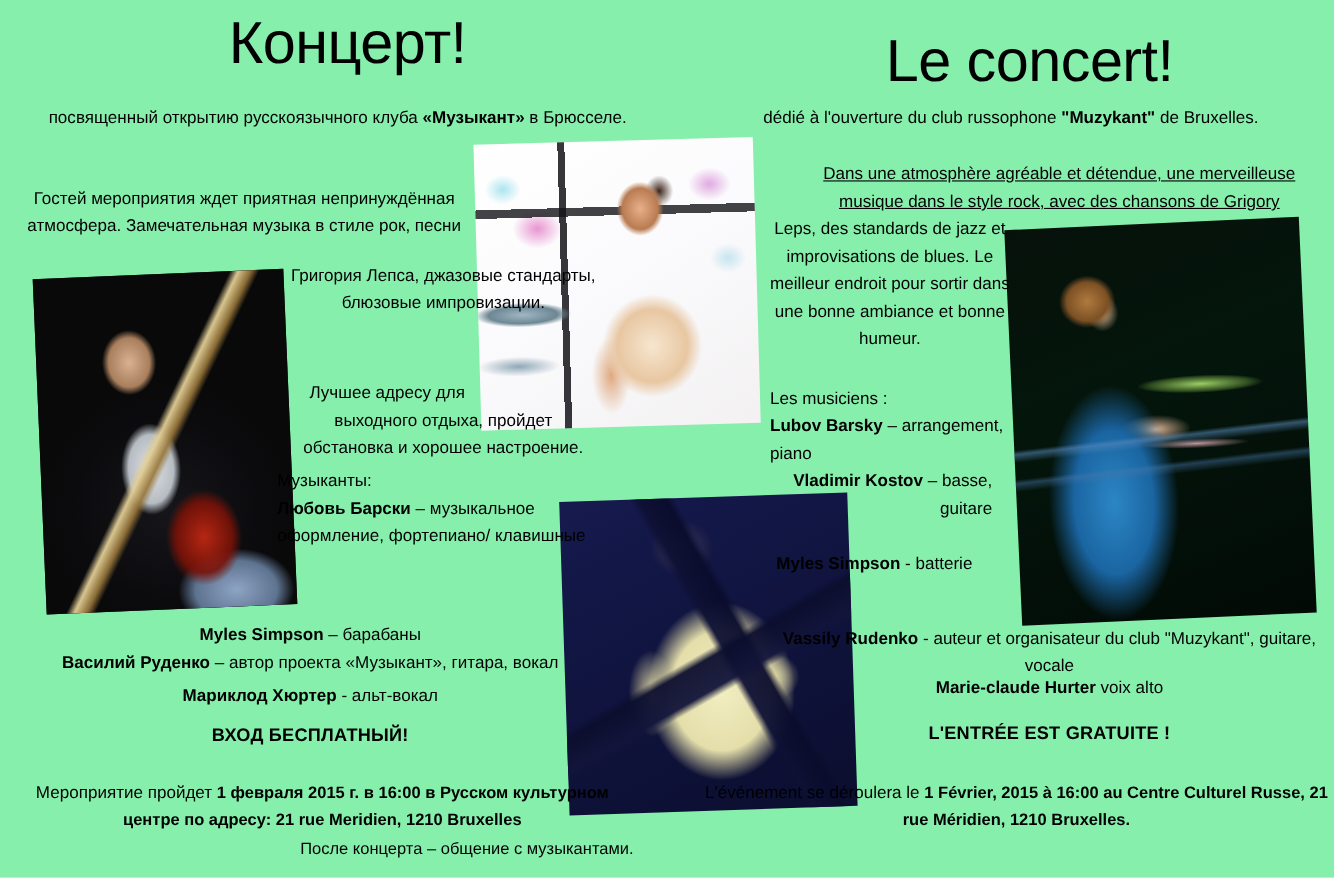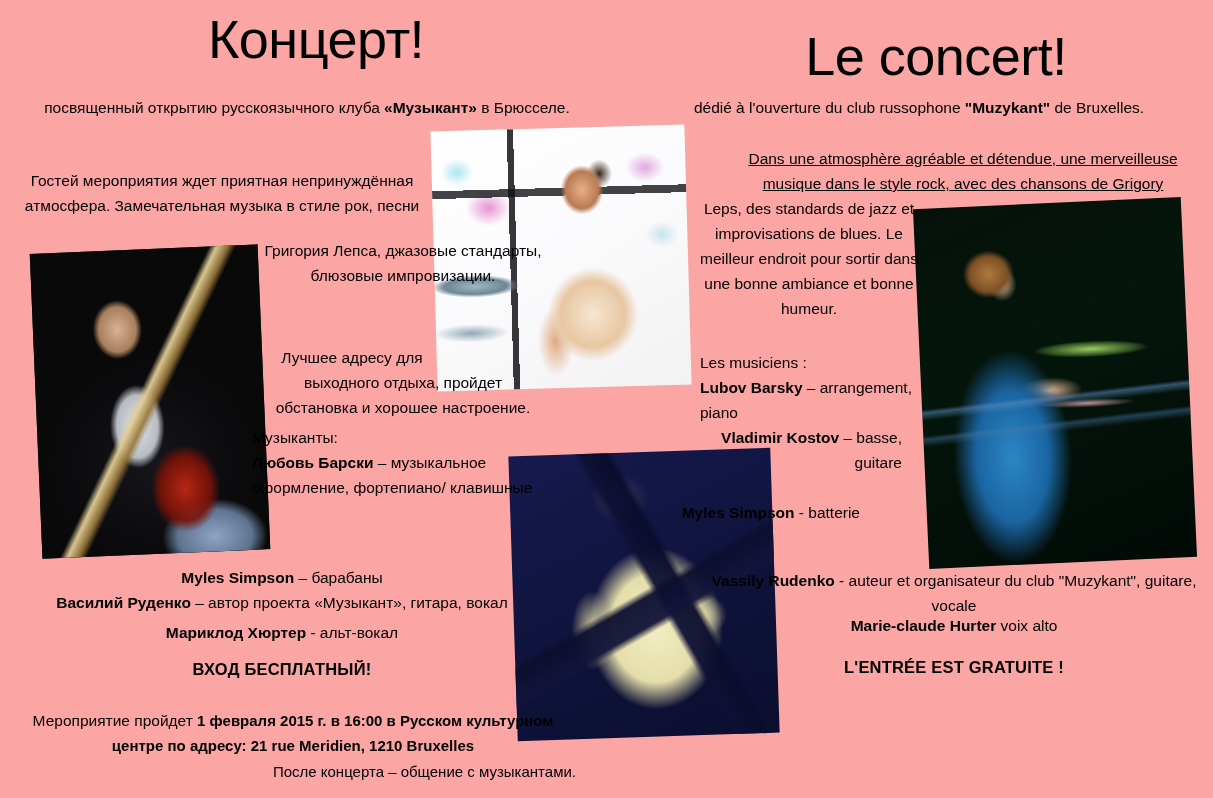--- a/index.html
+++ b/index.html
@@ -8,21 +8,21 @@
     background: #ffffff;
   }
   body {
     font-family: "Liberation Sans", "DejaVu Sans", sans-serif;
     color: #000000;
   }
   #poster {
     position: relative;
     width: 1213px;
     height: 798px;
-    background: #fca5a5;
+    background: #86efac;
     overflow: hidden;
   }
 
   
   .photo {
     position: absolute;
     overflow: hidden;
     background-repeat: no-repeat;
     background-size: cover;
   }
@@ -266,35 +266,38 @@
       <b>Lubov Barsky</b><span> – arrangement, piano</span>
     </span>
   </div>
 
   <div class="musicians txt" style="left:700px; top:425px; width:202px;">
     <span class="ln r">
       <b>Vladimir Kostov</b><span> – basse, guitare</span>
     </span>
   </div>
 
-  <div class="musicians txt" style="left:668px; top:500px; width:192px;">
+  <div class="musicians txt" style="left:692px; top:500px; width:192px;">
     <span class="ln r">
       <b>Myles Simpson</b><span> - batterie</span>
     </span>
   </div>
 
   <div class="musicians txt" style="left:700px; top:568px; width:508px;">
     <span class="ln c">
       <b>Vassily Rudenko</b><span> - auteur et organisateur du club "Muzykant", guitare, vocale</span>
     </span>
   </div>
 
   <div class="musicians txt" style="left:700px; top:613px; width:508px;">
     <span class="ln c">
       <b>Marie-claude Hurter</b><span>  voix alto</span>
     </span>
   </div>
 
   <div class="free-entry txt" style="left:700px; top:658px; width:508px;">L'ENTRÉE EST GRATUITE !</div>
 
+  <div class="venue txt" style="left:640px; top:708px; width:568px;">
+    <span>L'événement se déroulera le </span><span class="big">1 Février, 2015 à 16:00 au Centre Culturel Russe, 21 rue Méridien, 1210 Bruxelles.</span>
+  </div>
 
 
 </div>
 
 </body></html>

